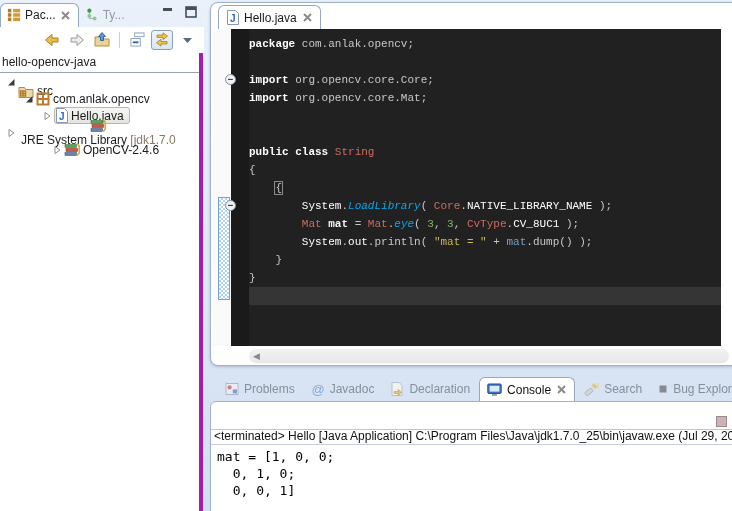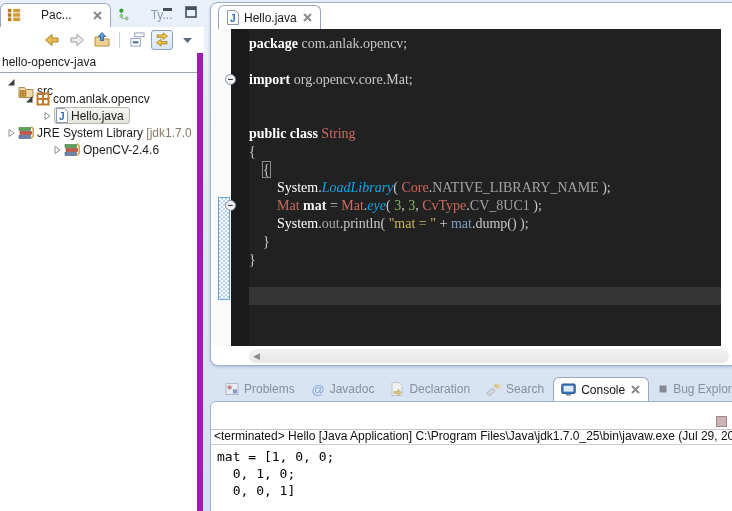--- a/index.html
+++ b/index.html
@@ -8,35 +8,35 @@
     position:relative; overflow:hidden;
     font-family:"Liberation Sans", sans-serif;
     background:linear-gradient(180deg,#eaf1fb 0%,#dde7f5 55%,#d2dff0 100%);
   }
   .icon { display:inline-flex; align-items:center; justify-content:center; vertical-align:middle; }
   .icon svg { display:block; }
 
   
   #left-panel { position:absolute; left:0; top:0; width:204px; height:511px; }
   #left-header { position:relative; height:27px; display:flex; align-items:flex-end; }
-  .view-tab { display:flex; align-items:center; gap:20px; height:24px; padding:2px 7px 3px 6px;
+  .view-tab { display:flex; align-items:center; gap:4px; height:24px; padding:2px 7px 3px 6px;
               font-size:12px; color:#8d9aa9; }
   .view-tab.active { background:#fff; border:1px solid #96aac2; border-bottom:none;
               border-radius:6px 6px 0 0; color:#222; }
   .winbtns { position:absolute; right:6px; top:5px; display:flex; gap:9px; }
   .winbtn { width:14px; height:14px; display:flex; align-items:center; justify-content:center; cursor:default; }
 
   #left-toolbar { height:26px; display:flex; align-items:center; justify-content:flex-end;
                   gap:3px; padding-right:6px; background:#fff; border-bottom:1px solid #fff; }
   .tbtn { width:22px; height:20px; display:flex; align-items:center; justify-content:center; border:1px solid transparent; border-radius:3px; }
   .tbtn.pressed { border:1px solid #8aa0b8; background:linear-gradient(#eef4fb,#d8e6f4); }
   .tsep { width:1px; height:16px; background:#c4cedc; margin:0 3px; }
 
   #tree-body { position:absolute; left:0; top:53px; right:1px; bottom:0; background:#fff;
-               border-right:6px solid #a21caf; overflow:hidden; }
+               border-right:4px solid #a21caf; overflow:hidden; }
   #project-label { font-size:12px; color:#1c1c1c; padding:2px 2px 3px 2px;
                    border-bottom:1px solid #9aa4ae; white-space:nowrap; }
   .tree-row { height:17px; display:flex; align-items:center; font-size:12px; color:#1c1c1c; white-space:nowrap; }
   .tree-arrow { width:14px; height:14px; flex:none; display:flex; align-items:center; justify-content:center; }
   .tree-label { padding:0 3px; }
   .tree-label .sfx { color:#8a7965; }
   .tree-sel { display:flex; align-items:center; background:linear-gradient(#f6f6f4,#e4e4df);
               border:1px solid #b7b7aa; border-radius:3px; padding:0 2px 0 0; }
 
   
@@ -50,29 +50,29 @@
   #editor-body { position:absolute; left:2px; top:26px; right:12px; bottom:19px;
                  background:#212121; overflow:hidden; }
   #v-ruler { position:absolute; left:0; top:0; bottom:0; width:18px; background:#fafafa; }
   #range-indicator { position:absolute; left:5px; top:168px; width:12px; height:102px;
                  border:1px solid #6ea3d8;
                  background-image:conic-gradient(#b3d3f2 25%, #ffffff 0 50%, #b3d3f2 0 75%, #ffffff 0);
                  background-size:4px 4px; }
   #gutter { position:absolute; left:18px; top:0; bottom:0; width:18px; background:#1a1a1a; }
   #current-line { position:absolute; left:18px; right:0; height:18px; background:#353535; }
   #code-area { position:absolute; left:36px; top:0; right:0; bottom:0; padding-top:6px;
-               font-family:Liberation Serif, serif; font-size:14px; line-height:18px; }
+               font-family:Liberation Mono, monospace; font-size:11px; line-height:18px; }
   .code-line { height:18px; white-space:pre; }
   .fold-marker { position:absolute; left:12px; width:11px; height:11px; border-radius:50%;
                  background:#f2f2f2; border:1px solid #7e93a8; color:#333; font:bold 9px/9px "DejaVu Sans Mono",monospace;
                  text-align:center; }
   .tk-kw   { color:#ffffff; font-weight:bold; }
   .tk-pl   { color:#c8c8c8; }
   .tk-type { color:#cc6b5e; }
-  .tk-const{ color:#a3a3a3; }
+  .tk-const{ color:#ffffff; }
   .tk-num  { color:#84b75d; }
   .tk-str  { color:#cdb65e; }
   .tk-sm   { color:#0ea5e9; font-style:italic; }
   .tk-var  { color:#7d9ec2; }
   .tk-decl { color:#f2f2f2; font-weight:bold; }
   .tk-sys  { color:#ffffff; }
   .tk-match{ color:#c8c8c8; outline:1px solid #8a8a8a; }
   #h-scroll { position:absolute; left:38px; right:4px; bottom:2px; height:14px;
               background:linear-gradient(#f2f2f2,#e7e7e7); border-radius:7px;
               display:flex; align-items:center; padding-left:4px; }
@@ -248,21 +248,21 @@
             </span>
             <span class="tree-label">Hello.java</span>
           </span>
         </div>
         <div class="tree-row" style="padding-left: 4px;">
           <span class="tree-arrow">
             <svg width="10" height="10" viewBox="0 0 10 10">
               <path d="M3 1.5 l5 3.5 -5 3.5 z" fill="#ffffff" stroke="#8f8f8f"></path>
             </svg>
           </span>
-          <span style="display: flex; align-items: center;">
+          <span style="display: flex; align-items: center; flex-direction: column;">
             <span class="icon">
               <svg width="16" height="15" viewBox="0 0 16 15">
                 <rect x="1" y="2.5" width="11.5" height="3" fill="#5ba05b" stroke="#3c7a3c" stroke-width=".6"></rect>
                 <rect x="2" y="6.5" width="11.5" height="3" fill="#c25a4a" stroke="#93382c" stroke-width=".6"></rect>
                 <rect x="1" y="10.5" width="11.5" height="3" fill="#6a83ab" stroke="#44597c" stroke-width=".6"></rect>
                 <path d="M13.2 1.5 l2 2.5 v7 l-2 2.5" stroke="#d9a939" stroke-width="1.6" fill="none"></path>
               </svg>
             </span>
             <span class="tree-label">JRE System Library<span class="sfx"> [jdk1.7.0</span></span>
           </span>
@@ -308,20 +308,21 @@
   </div>
   <div id="editor-body">
     <div id="current-line" style="top: 258px;"></div>
     <div id="v-ruler">
       <div id="range-indicator" style="top: 168px; height: 102.6px;"></div>
     </div>
     <div id="gutter"></div>
     <div id="code-area">
         <div class="code-line"><span class="tk-kw">package</span><span class="tk-pl"> com.anlak.opencv;</span></div>
         <div class="code-line"></div>
+        <div class="code-line"><span class="tk-kw">import</span><span class="tk-pl"> org.opencv.core.Core;</span></div>
         <div class="code-line"><span class="tk-kw">import</span><span class="tk-pl"> org.opencv.core.Mat;</span></div>
         <div class="code-line"></div>
         <div class="code-line"></div>
         <div class="code-line"><span class="tk-kw">public class</span><span class="tk-pl"> </span><span class="tk-type">String</span></div>
         <div class="code-line"><span class="tk-pl">{</span></div>
         <div class="code-line"><span class="tk-pl">    </span><span class="tk-match">{</span></div>
         <div class="code-line"><span class="tk-pl">        </span><span class="tk-sys">System</span><span class="tk-pl">.</span><span class="tk-sm">LoadLibrary</span><span class="tk-pl">( </span><span class="tk-type">Core</span><span class="tk-pl">.</span><span class="tk-const">NATIVE_LIBRARY_NAME</span><span class="tk-pl"> );</span></div>
         <div class="code-line"><span class="tk-pl">        </span><span class="tk-type">Mat</span><span class="tk-pl"> </span><span class="tk-decl">mat</span><span class="tk-pl"> = </span><span class="tk-type">Mat</span><span class="tk-pl">.</span><span class="tk-sm">eye</span><span class="tk-pl">( </span><span class="tk-num">3</span><span class="tk-pl">, </span><span class="tk-num">3</span><span class="tk-pl">, </span><span class="tk-type">CvType</span><span class="tk-pl">.</span><span class="tk-const">CV_8UC1</span><span class="tk-pl"> );</span></div>
         <div class="code-line"><span class="tk-pl">        </span><span class="tk-sys">System</span><span class="tk-pl">.</span><span class="tk-const">out</span><span class="tk-pl">.</span><span class="tk-pl">println</span><span class="tk-pl">( </span><span class="tk-str">"mat = "</span><span class="tk-pl"> + </span><span class="tk-var">mat</span><span class="tk-pl">.</span><span class="tk-pl">dump</span><span class="tk-pl">() );</span></div>
         <div class="code-line"><span class="tk-pl">    }</span></div>
@@ -359,44 +360,44 @@
       </div>
       <div class="c-tab">
         <span class="icon">
           <svg width="14" height="14" viewBox="0 0 14 14">
             <path d="M2 0.5 h7 l3 3 v10 h-10 z" fill="#fdfbee" stroke="#a8b0ba"></path>
             <path d="M4 9.5 h4 v-2.2 l3.5 3.2 -3.5 3.2 v-2.2 h-4 z" fill="#e0b23e" stroke="#a5821c" stroke-width=".6"></path>
           </svg>
         </span>
         <span>Declaration</span>
       </div>
+      <div class="c-tab active">
+        <span class="icon">
+          <svg width="15" height="14" viewBox="0 0 15 14">
+            <rect x="0.8" y="1" width="13.4" height="9.4" rx="1" fill="#3f74c0" stroke="#20508e"></rect>
+            <rect x="2.6" y="2.8" width="9.8" height="5.8" fill="#dce9f8"></rect>
+            <rect x="5" y="11" width="5" height="1.8" fill="#8e9aa8"></rect>
+          </svg>
+        </span>
+        <span>Console</span>
+        <span class="icon">
+          <svg width="11" height="11">
+            <path d="M2 2 L9 9 M9 2 L2 9" stroke="#8b8b8b" stroke-width="2"></path>
+          </svg>
+        </span>
+      </div>
       <div class="c-tab">
         <span class="icon">
           <svg width="15" height="14" viewBox="0 0 15 14">
             <rect x="1" y="8" width="8" height="4" rx="1" transform="rotate(-38 5 10)" fill="#cfcfcf" stroke="#8f8f8f" stroke-width=".7"></rect>
             <path d="M8.5 2.5 l4 3.2" stroke="#e3b54a" stroke-width="3.4"></path>
             <path d="M13.5 1 l1 6" stroke="#f0d27a" stroke-width="1.6"></path>
           </svg>
         </span>
         <span>Search</span>
-      </div>
-      <div class="c-tab active">
-        <span class="icon">
-          <svg width="15" height="14" viewBox="0 0 15 14">
-            <rect x="0.8" y="1" width="13.4" height="9.4" rx="1" fill="#3f74c0" stroke="#20508e"></rect>
-            <rect x="2.6" y="2.8" width="9.8" height="5.8" fill="#dce9f8"></rect>
-            <rect x="5" y="11" width="5" height="1.8" fill="#8e9aa8"></rect>
-          </svg>
-        </span>
-        <span>Console</span>
-        <span class="icon">
-          <svg width="11" height="11">
-            <path d="M2 2 L9 9 M9 2 L2 9" stroke="#8b8b8b" stroke-width="2"></path>
-          </svg>
-        </span>
       </div>
       <div class="c-tab">
         <span class="icon">
           <svg width="10" height="10" viewBox="0 0 10 10">
             <rect x="1.5" y="1.5" width="7" height="7" fill="#5c5c5c"></rect>
           </svg>
         </span>
         <span>Bug Explorer</span>
       </div>
     </div>

